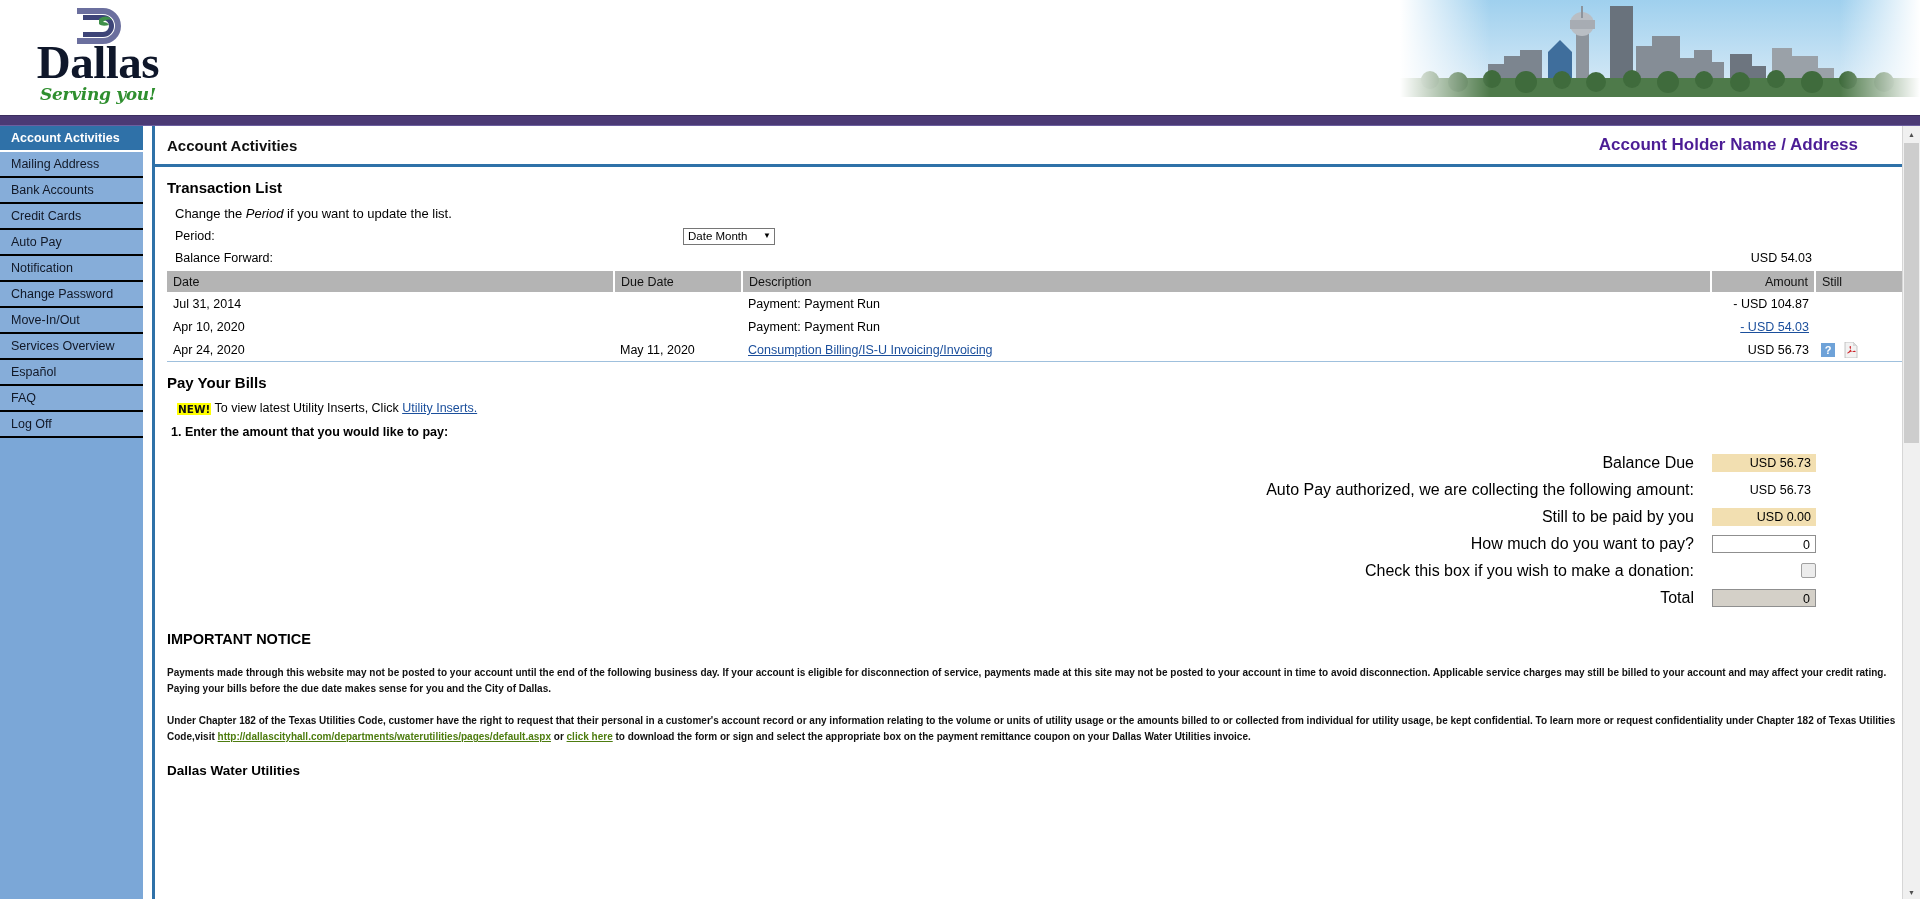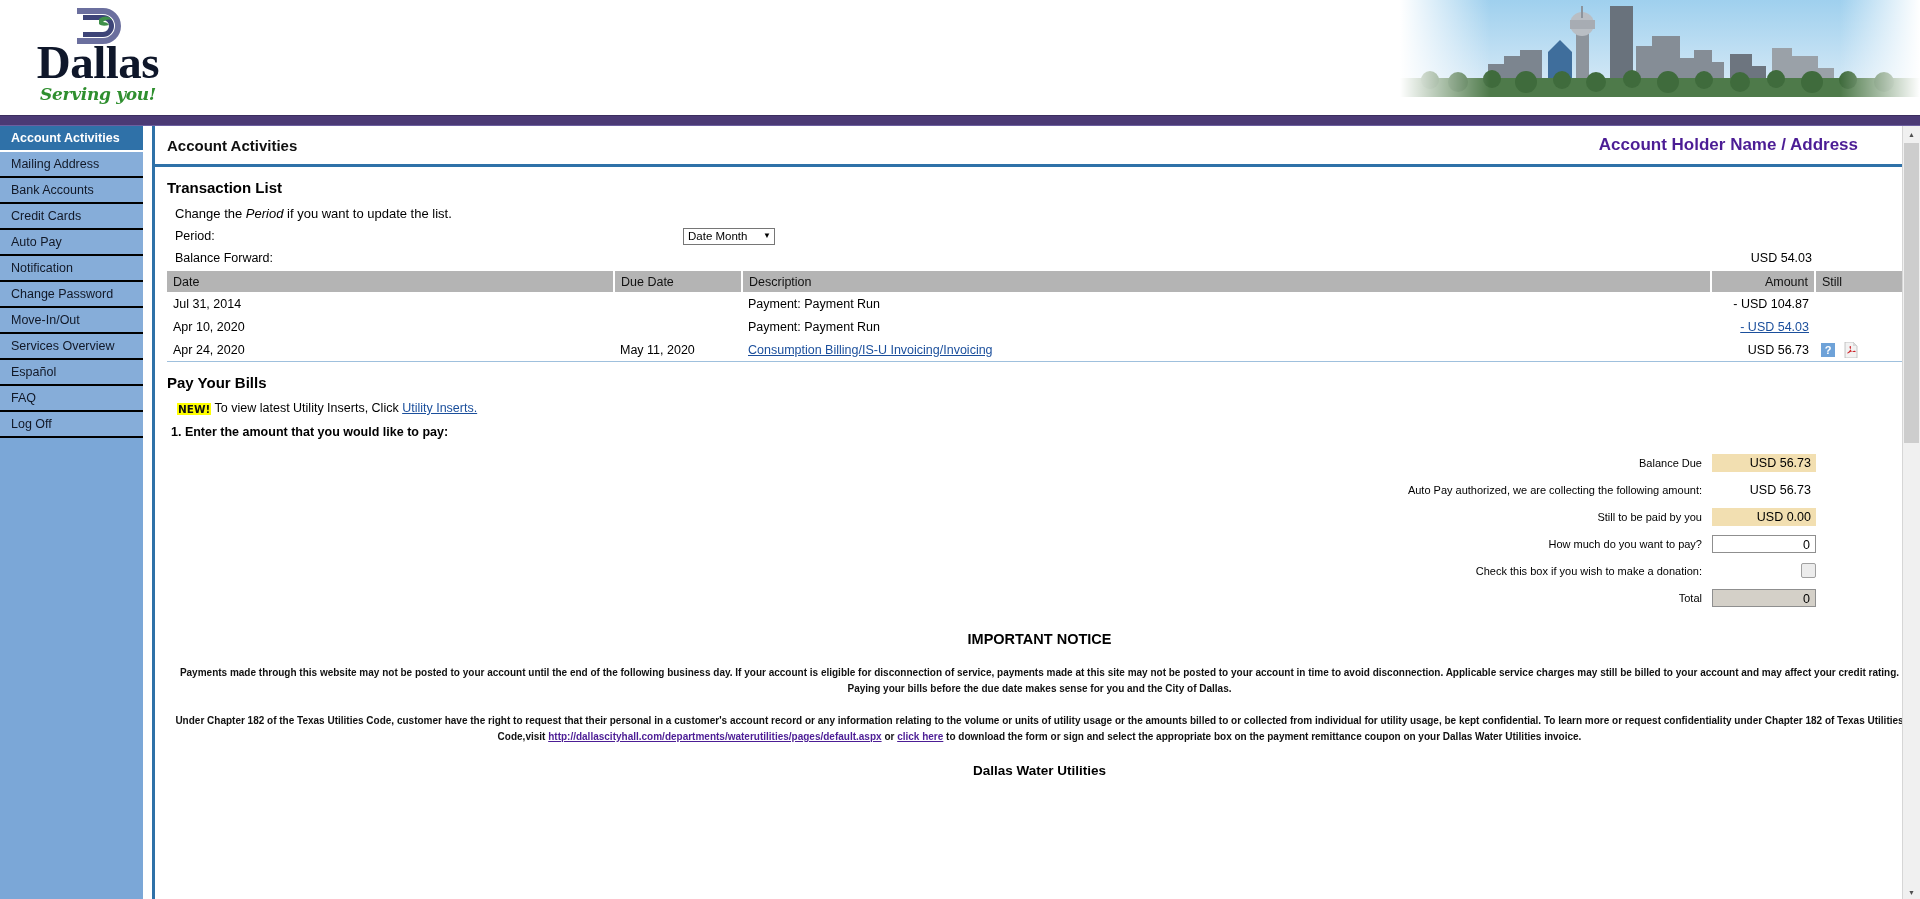--- a/index.html
+++ b/index.html
@@ -270,23 +270,23 @@
 
   .form-grid { margin-right: 92px; }
   .form-row {
     display: flex;
     align-items: center;
     justify-content: flex-end;
     margin-bottom: 8px;
     height: 19px;
   }
   .form-label {
-    font-size: 11px;
+    font-size: 16px;
     text-align: right;
-    padding-right: 10px;
+    padding-right: 18px;
   }
   .val-box {
     width: 104px;
     height: 18px;
     line-height: 18px;
     box-sizing: border-box;
     text-align: right;
     padding-right: 5px;
     font-size: 12.5px;
   }
@@ -308,34 +308,34 @@
   }
   .checkbox {
     width: 13px; height: 13px;
     background: #ececec;
     border: 1px solid #a0a0a0;
     border-radius: 2px;
     cursor: pointer;
   }
 
   
-  .notice-wrap { padding: 0 14px 0 18px; text-align: center; }
+  .notice-wrap { padding: 0 14px 0 12px; }
   .notice-h {
     font-size: 14.5px;
     font-weight: bold;
     margin: 24px 0 18px 0;
   }
   .notice-p {
     font-size: 10px;
     font-weight: bold;
     line-height: 16px;
     margin: 0 0 16px 0;
     color: #111;
   }
-  .notice-p a { color: #4c1d95; }
+  .notice-p a { color: #4d7c0f; }
   .dwu { font-size: 13.5px; font-weight: bold; margin-top: 18px; }
 
   
   .scrollbar {
     position: absolute;
     right: 0; top: 0;
     width: 17px; height: 100%;
     background: #f0f0f0;
     border-left: 1px solid #d6d6d6;
   }

